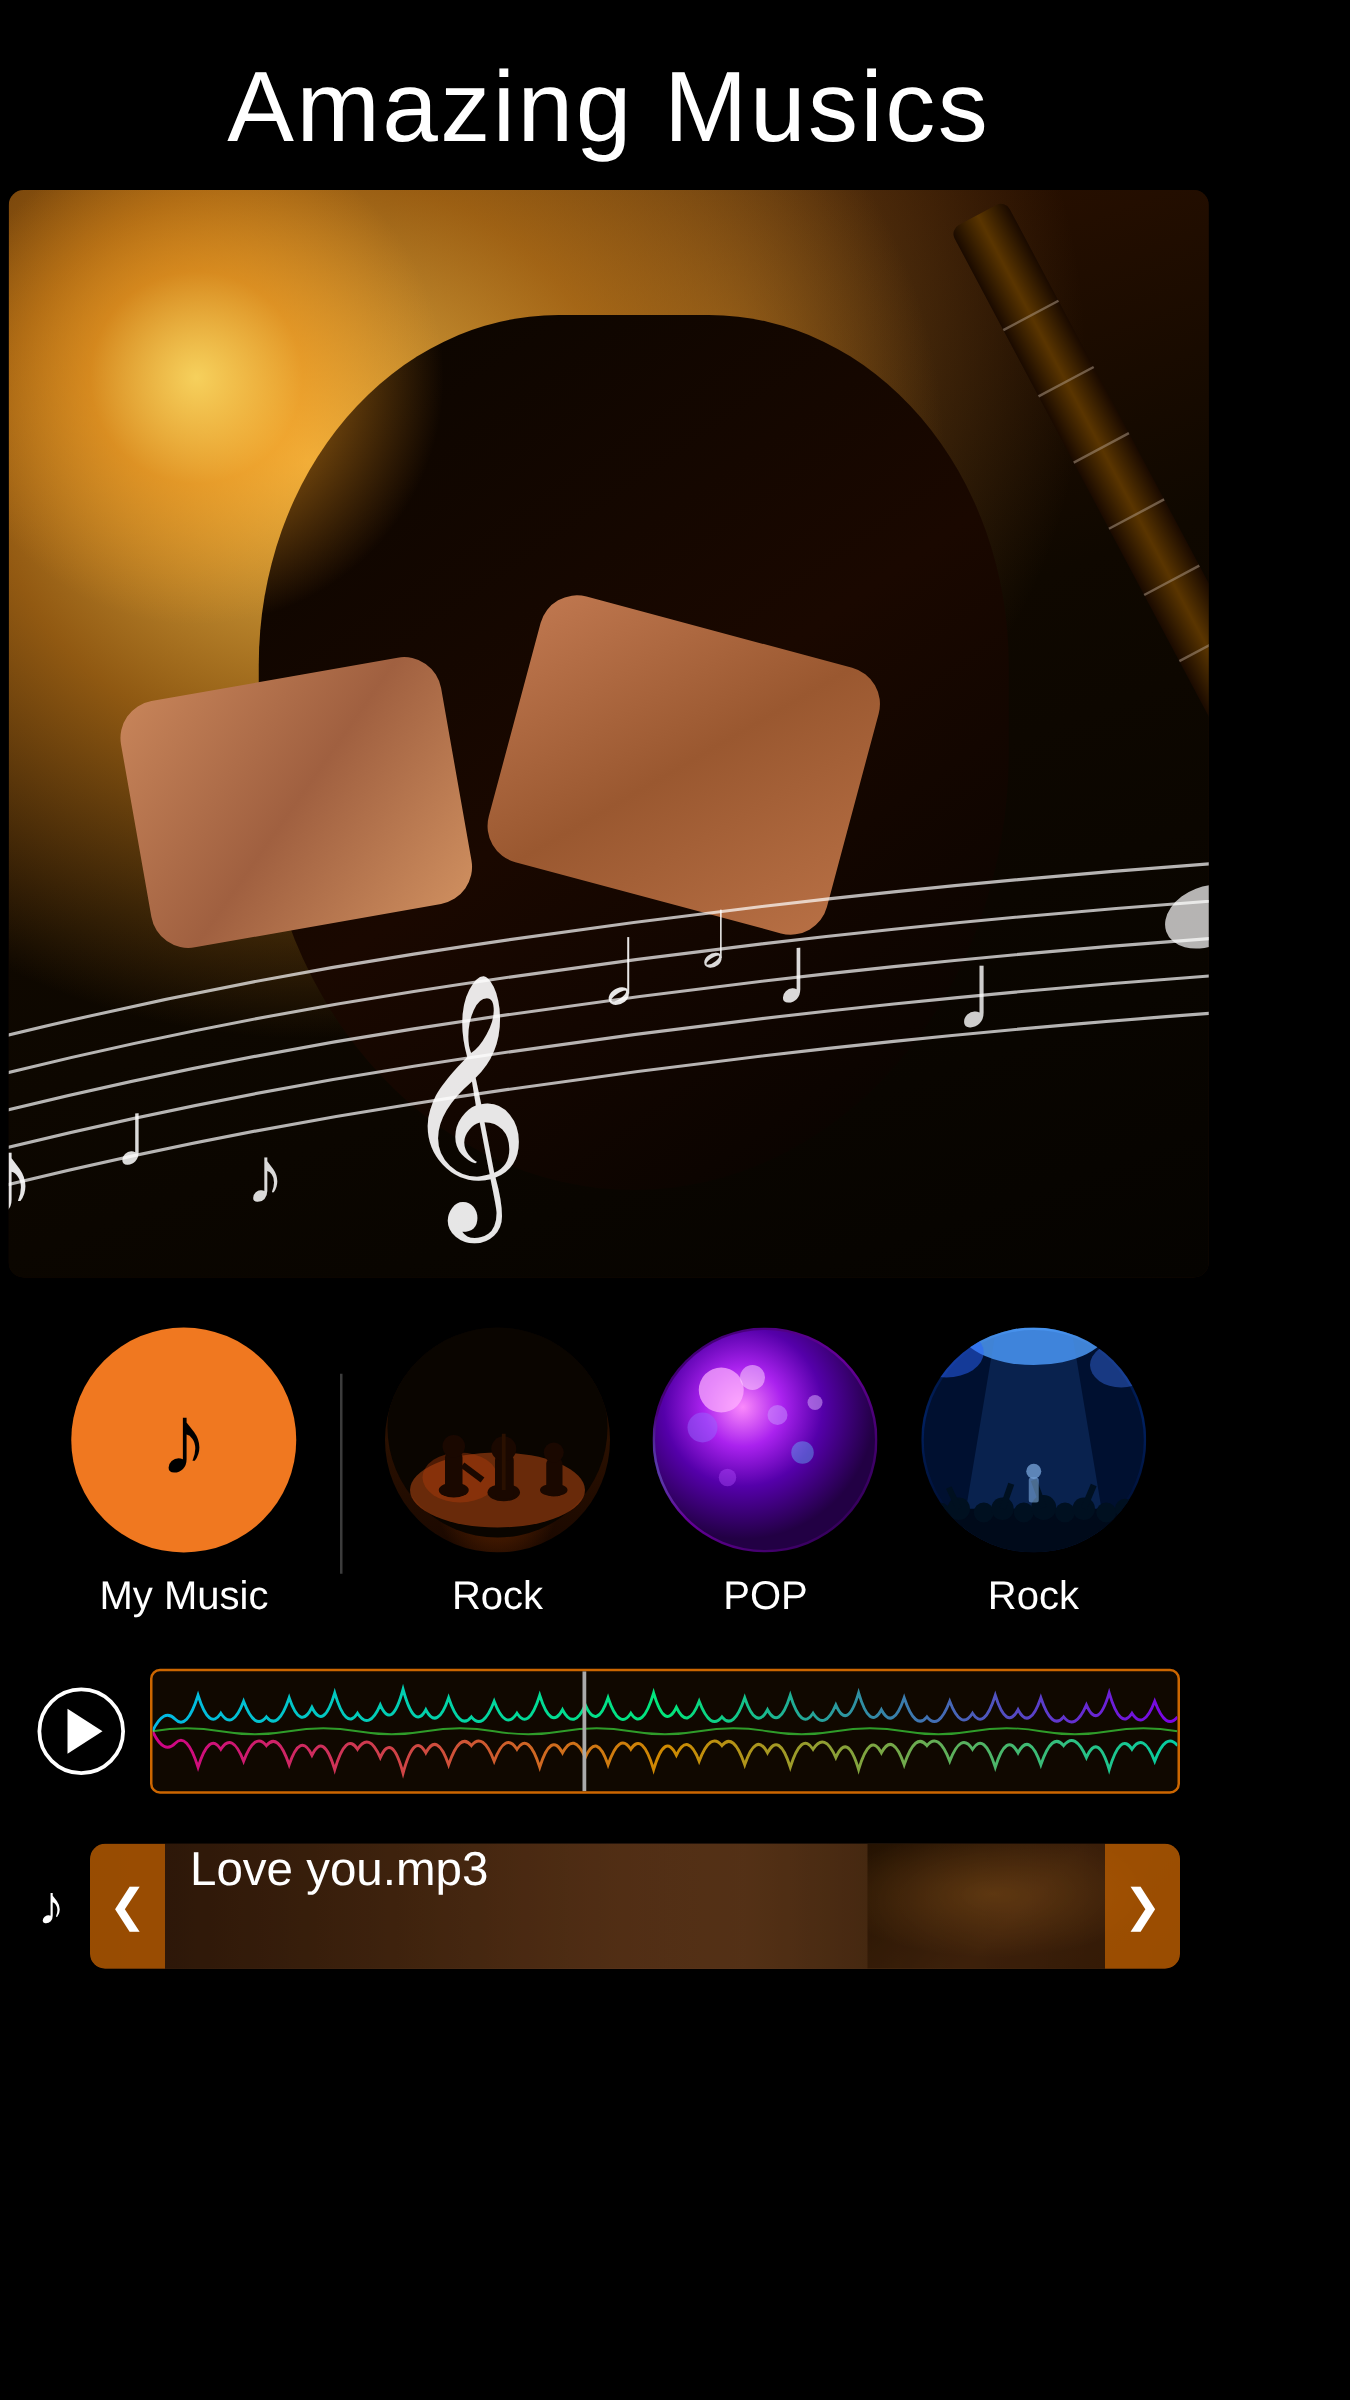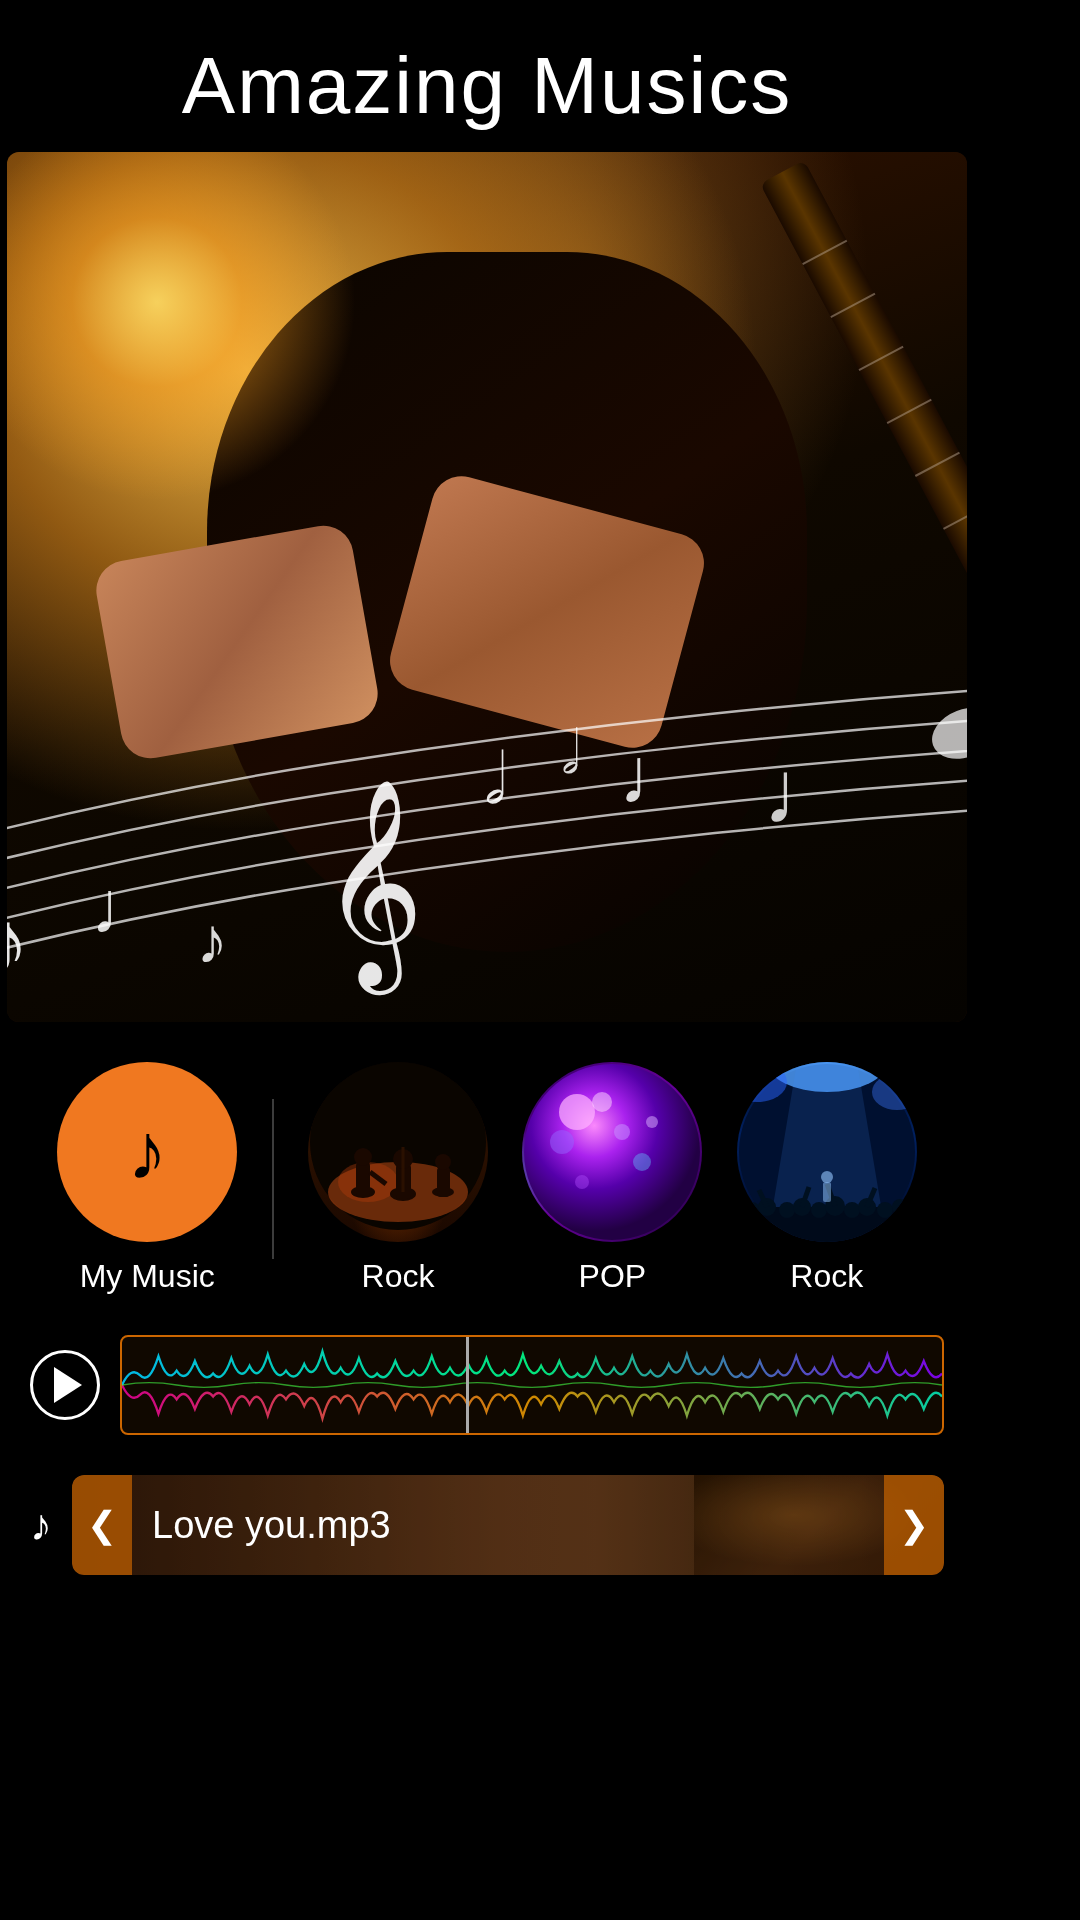--- a/index.html
+++ b/index.html
@@ -188,21 +188,20 @@
       background: linear-gradient(90deg, #3a2010 0%, #6a4020 30%, #8a5030 50%, #6a4020 70%, #3a2010 100%);
     }
 
     .file-name-text {
       position: absolute;
       left: 0;
       top: 0;
       width: 100%;
       height: 100%;
       display: flex;
-      align-items: center;
       padding: 0 80px;
       font-size: 38px;
       color: #fff;
       background: rgba(0,0,0,0.3);
     }
 
     .nav-arrow {
       position: absolute;
       width: 60px;
       height: 100%;

